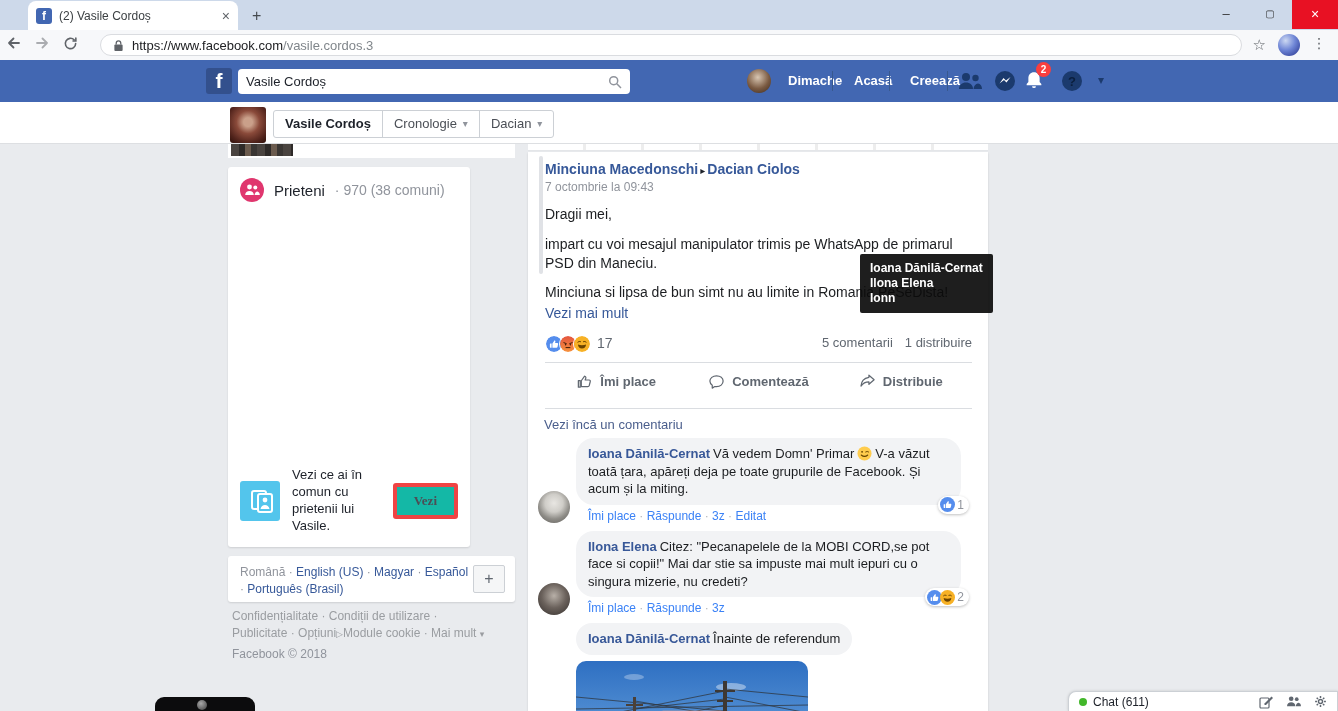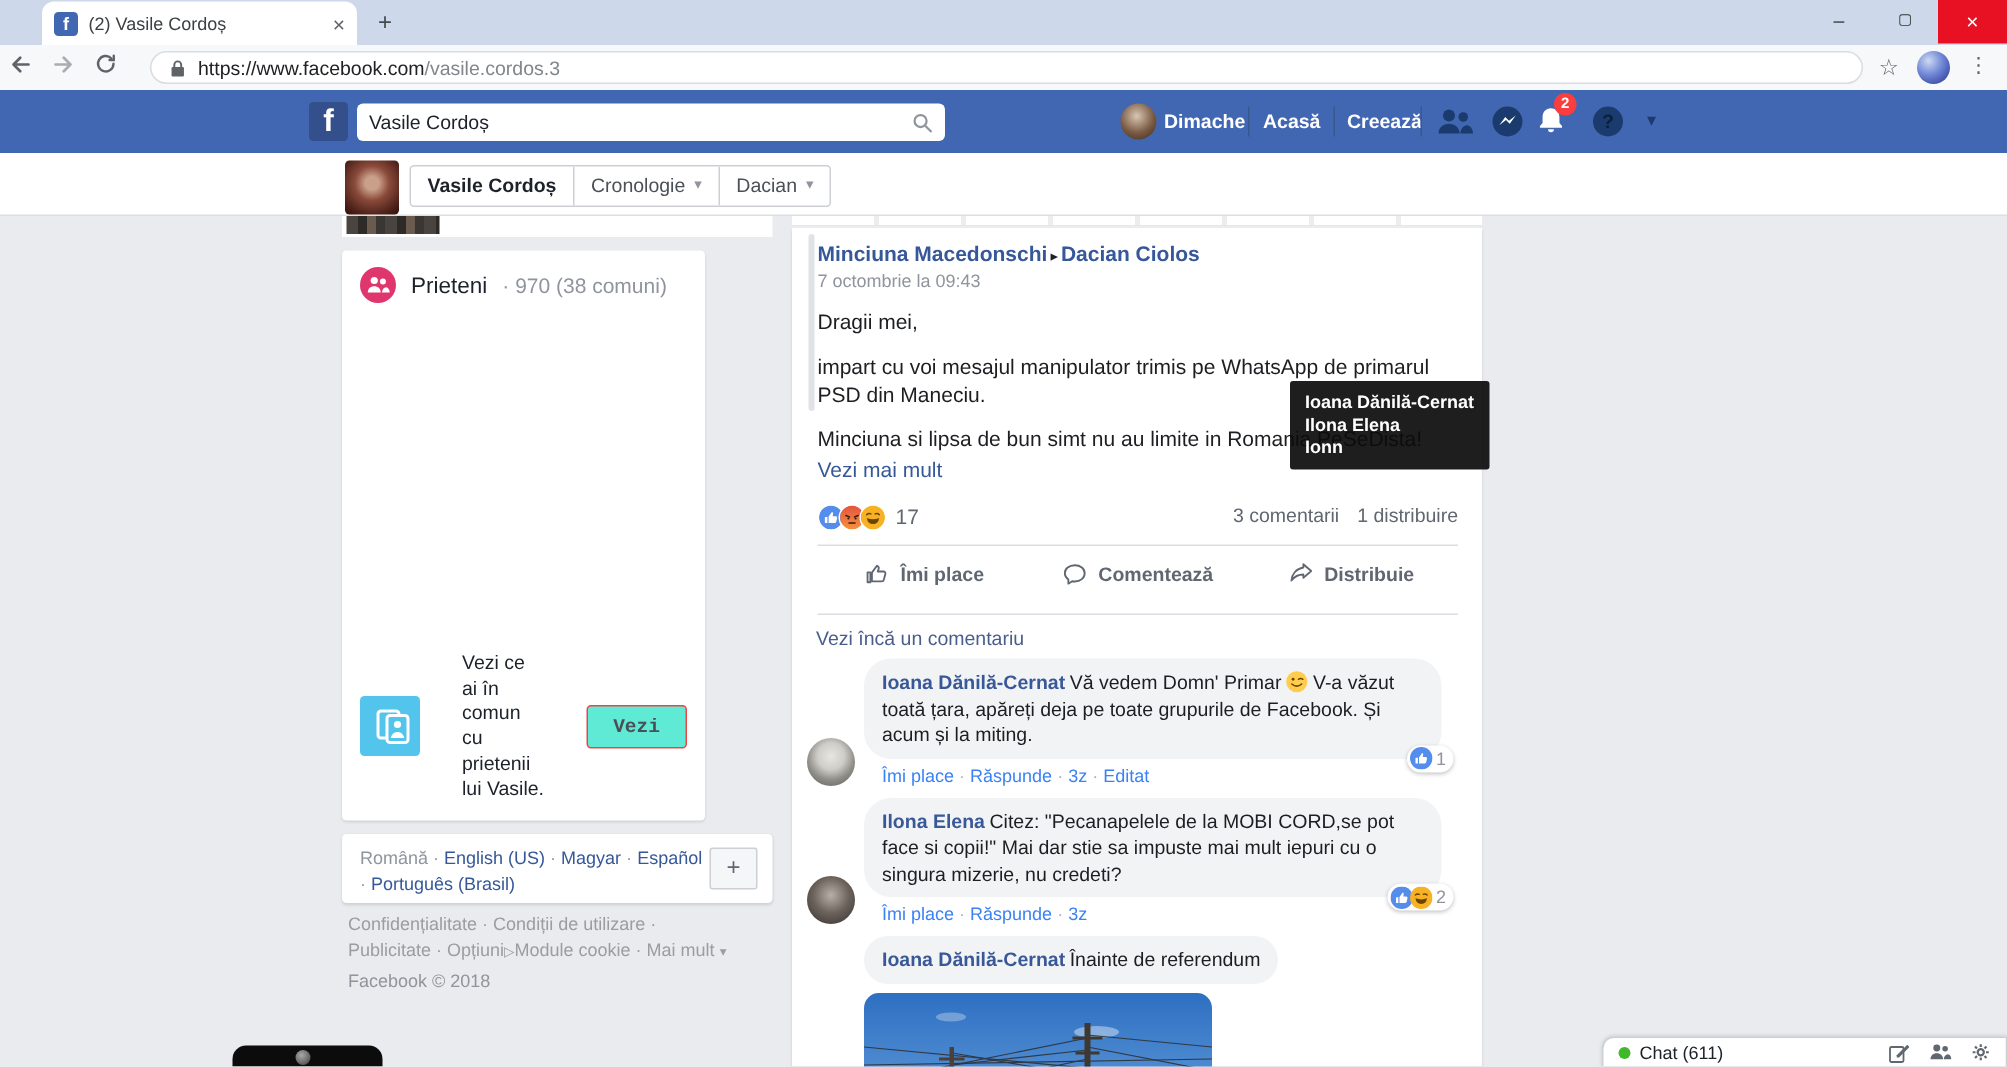--- a/index.html
+++ b/index.html
@@ -37,21 +37,21 @@
   
   .fbheader { position:absolute; left:0; top:60px; width:1338px; height:42px; background:#4267b2; }
   .fblogo { position:absolute; left:206px; top:8px; width:26px; height:26px; border-radius:3px;
             background:#33508d; color:#fff; font-weight:bold; font-size:21px; text-align:center; line-height:25px; }
   .fbsearch { position:absolute; left:238px; top:9px; width:392px; height:25px; background:#fff;
               border-radius:4px; display:flex; align-items:center; padding:0 8px; }
   .fbsearch input { flex:1; border:none; outline:none; font-size:13px; color:#1d2129;
                     font-family:"Liberation Sans", sans-serif; background:transparent; }
   .hdr-avatar { position:absolute; left:747px; top:9px; width:24px; height:24px; border-radius:50%;
                 background:radial-gradient(circle at 45% 35%, #d8c6b2, #7a5a42 55%, #3a2a20); }
-  .hdr-link { position:absolute; top:0; height:42px; line-height:42px; color:#fff; font-weight:bold; font-size:13px; }
+  .hdr-link { position:absolute; top:0; height:42px; line-height:42px; color:#fff; font-weight:bold; font-size:13px;margin-left:12px; }
   .hdr-sep { position:absolute; top:11px; width:1px; height:20px; background:#38598f; }
   .hdr-ico { position:absolute; top:9px; width:24px; height:24px; }
   .notif-badge { position:absolute; left:1036px; top:62px; min-width:15px; height:15px; border-radius:8px;
                  background:#fa3e3e; color:#fff; font-size:10px; font-weight:bold; text-align:center;
                  line-height:15px; padding:0 3px; }
   .hdr-caret { position:absolute; left:1098px; top:13px; color:#1b3a6d; font-size:12px; }
 
   
   .subheader { position:absolute; left:0; top:102px; width:1338px; height:42px; background:#fff;
                border-bottom:1px solid #dddfe2; }
@@ -68,25 +68,25 @@
   .photostrip { position:absolute; left:228px; top:144px; width:287px; height:14px; background:#fff; }
   .photofrag { position:absolute; left:3px; top:0; width:62px; height:12px;
                background:repeating-linear-gradient(90deg,#4a4440 0 8px,#2e2a28 8px 14px,#6b5b4e 14px 20px,#3a3633 20px 26px); }
   .card { position:absolute; background:#fff; box-shadow:0 1px 2px rgba(0,0,0,.12); border-radius:3px; }
   .friends-card { left:228px; top:167px; width:242px; height:380px; }
   .friends-head { display:flex; align-items:center; gap:10px; padding:11px 12px; }
   .friends-ico { width:24px; height:24px; border-radius:50%; background:#e0366e; position:relative; flex:0 0 24px; }
   .friends-ico svg { position:absolute; left:4px; top:5px; }
   .friends-title { font-size:15px; color:#1d2129; }
   .friends-count { font-size:14px; color:#90949c; }
-  .common-row { position:absolute; left:12px; right:12px; bottom:12px; display:flex; align-items:center; gap:28px; }
+  .common-row { position:absolute; left:12px; right:12px; bottom:12px; display:flex; align-items:center; gap:12px; }
   .common-ico { width:40px; height:40px; border-radius:3px; background:#53c5ec; flex:0 0 40px; position:relative; }
   .common-text { font-size:13px; color:#1d2129; line-height:1.3; flex:1; }
-  .vezi-btn { background:#5eead4; border:1px solid #ef4444; border-radius:3px; font-weight:bold;
-              font-size:13px; color:#4b4f56; padding:6px 17px; font-family:Liberation Mono, monospace; }
+  .vezi-btn { background:#14b8a6; border:4px solid #ef4444; border-radius:3px; font-weight:bold;
+              font-size:13px; color:#4b4f56; padding:6px 17px; font-family:Liberation Serif, serif; }
   .lang-card { left:228px; top:556px; width:287px; height:46px; padding:8px 46px 8px 12px; }
   .langs { font-size:12px; line-height:1.4; color:#90949c; }
   .langs .lang-link { color:#365899; }
   .langs span + span::before { content:" · "; color:#90949c; }
   .plus-btn { position:absolute; right:10px; top:9px; width:32px; height:28px; background:#f5f6f7;
               border:1px solid #ccd0d5; border-radius:2px; font-size:16px; color:#606770;
               text-align:center; line-height:26px; }
   .sfooter { position:absolute; left:232px; top:608px; width:262px; font-size:12px; color:#9a9da1; line-height:1.45; }
   .sfooter .flink + .flink::before { content:" · "; }
   .adch { font-size:9px; } .mmcaret { font-size:9px; }
@@ -340,21 +340,21 @@
             <path d="M6 11.6h4" stroke="#3a1a08" stroke-width="1" stroke-linecap="round"></path>
           </svg>
         <svg class="ricon" viewBox="0 0 16 16">
             <circle cx="8" cy="8" r="8" fill="#f7b125"></circle>
             <path d="M3.8 6.1q1.2-1.3 2.8-.5M9.4 5.6q1.6-.8 2.8.5" stroke="#6b4400" stroke-width="1" fill="none" stroke-linecap="round"></path>
             <path d="M3.9 8.4q4.1 1.6 8.2 0-.5 4-4.1 4t-4.1-4z" fill="#6b4400"></path>
           </svg>
       </div>
       <span class="rcount">17</span>
       <div class="rright">
-        <span>3 comentarii</span>
+        <span>5 comentarii</span>
         <span>1 distribuire</span>
       </div>
     </div>
 
     <div class="divider"></div>
     <div class="actions">
       <div class="act-btn">
         <svg width="17" height="17" viewBox="0 0 18 18" fill="none" stroke="#606770" stroke-width="1.3" stroke-linejoin="round">
             <path d="M2.5 8h2v7h-2z"></path>
             <path d="M5.6 14.4V8.2L9.1 3.4l.7.4c.5.3.8 1 .6 1.6l-.7 2h4.2c.8 0 1.4.8 1.2 1.6l-1.1 4.3c-.2.7-.8 1.1-1.5 1.1z"></path>

